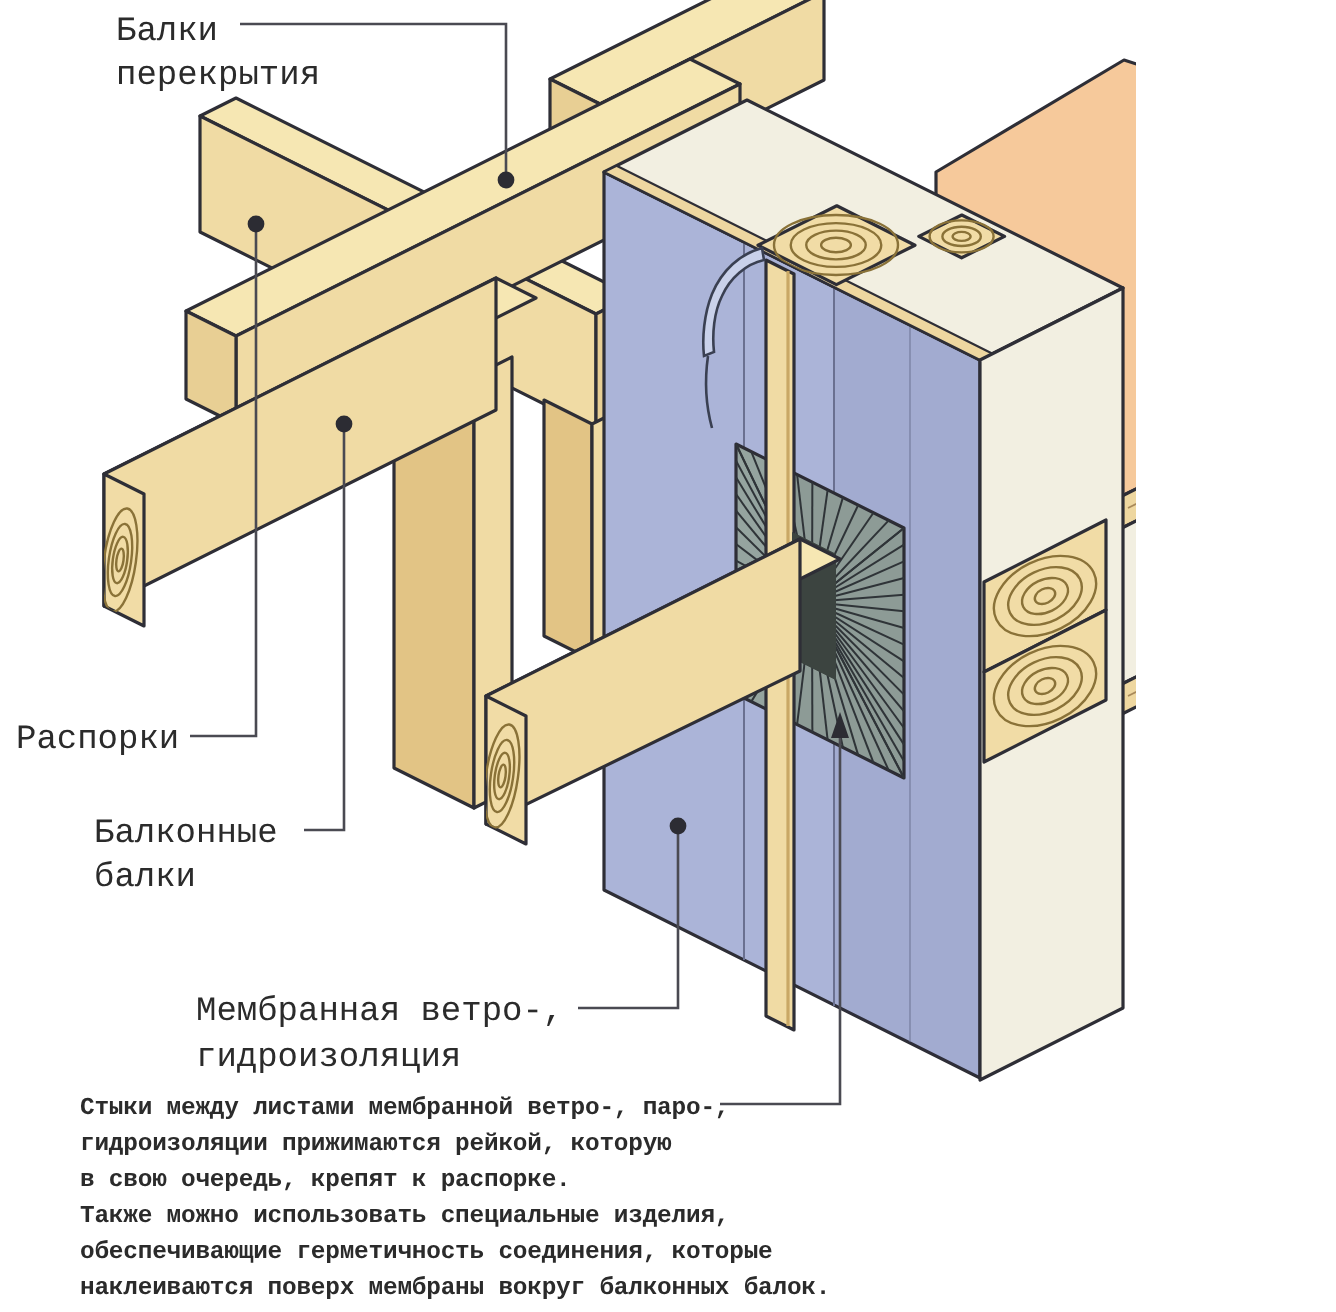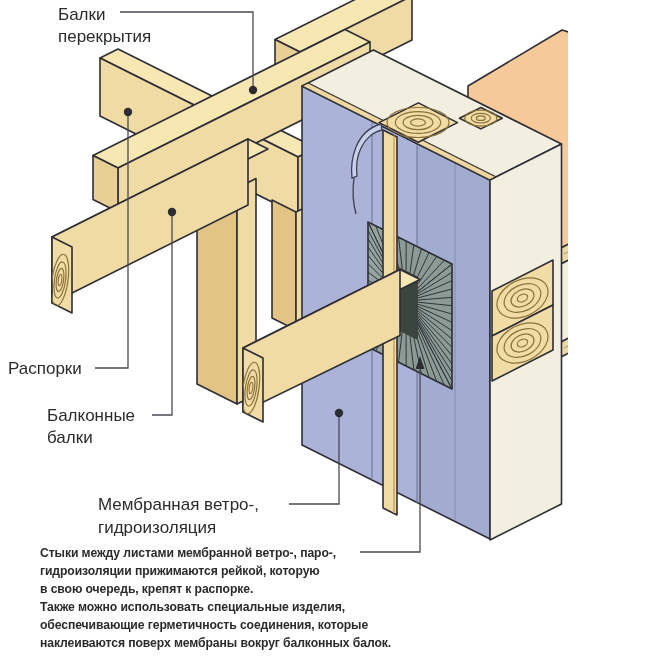--- a/index.html
+++ b/index.html
@@ -1,17 +1,17 @@
 <!DOCTYPE html>
 <html style="--c-wood_top: #f6e7b3; --c-wood_face: #f0dba4; --c-wood_side: #e8cf94; --c-wood_shade: #e2c485; --c-wood_plate: #eed7a0; --c-ring_face: #f1dca6; --c-ring_line: #8a7238; --c-membrane: #abb4d8; --c-membrane_edge: #6a7090; --c-insulation: #f2efe1; --c-scallop_line: #52525c; --c-floor_orange: #f6c99b; --c-patch: #95a49f; --c-patch_dark: #3c4440; --c-ray: #2f3438; --c-outline: #2e2e36; --c-leader: #4a4a52; --c-text: #2b2b2b;"><head>
 <meta charset="utf-8">
 <style>
   html,body{margin:0;padding:0;background:#fff;}
   .stage{position:relative;width:568px;height:656px;background:#fff;overflow:hidden;
-         font-family:Liberation Sans, sans-serif;}
+         font-family:Liberation Mono, monospace;}
   svg{position:absolute;left:0;top:0;}
   text{fill:var(--c-text);}
   .lbl{font-size:17px;}
   .ann{font-size:12.2px;font-weight:bold;letter-spacing:-0.1px;}
   .outl{stroke:var(--c-outline);stroke-width:1.6;stroke-linejoin:round;}
   .thin{stroke:var(--c-outline);stroke-width:1.1;stroke-linejoin:round;}
   .leader{stroke:var(--c-leader);stroke-width:1.3;fill:none;}
 </style>
 </head>
 <body>

